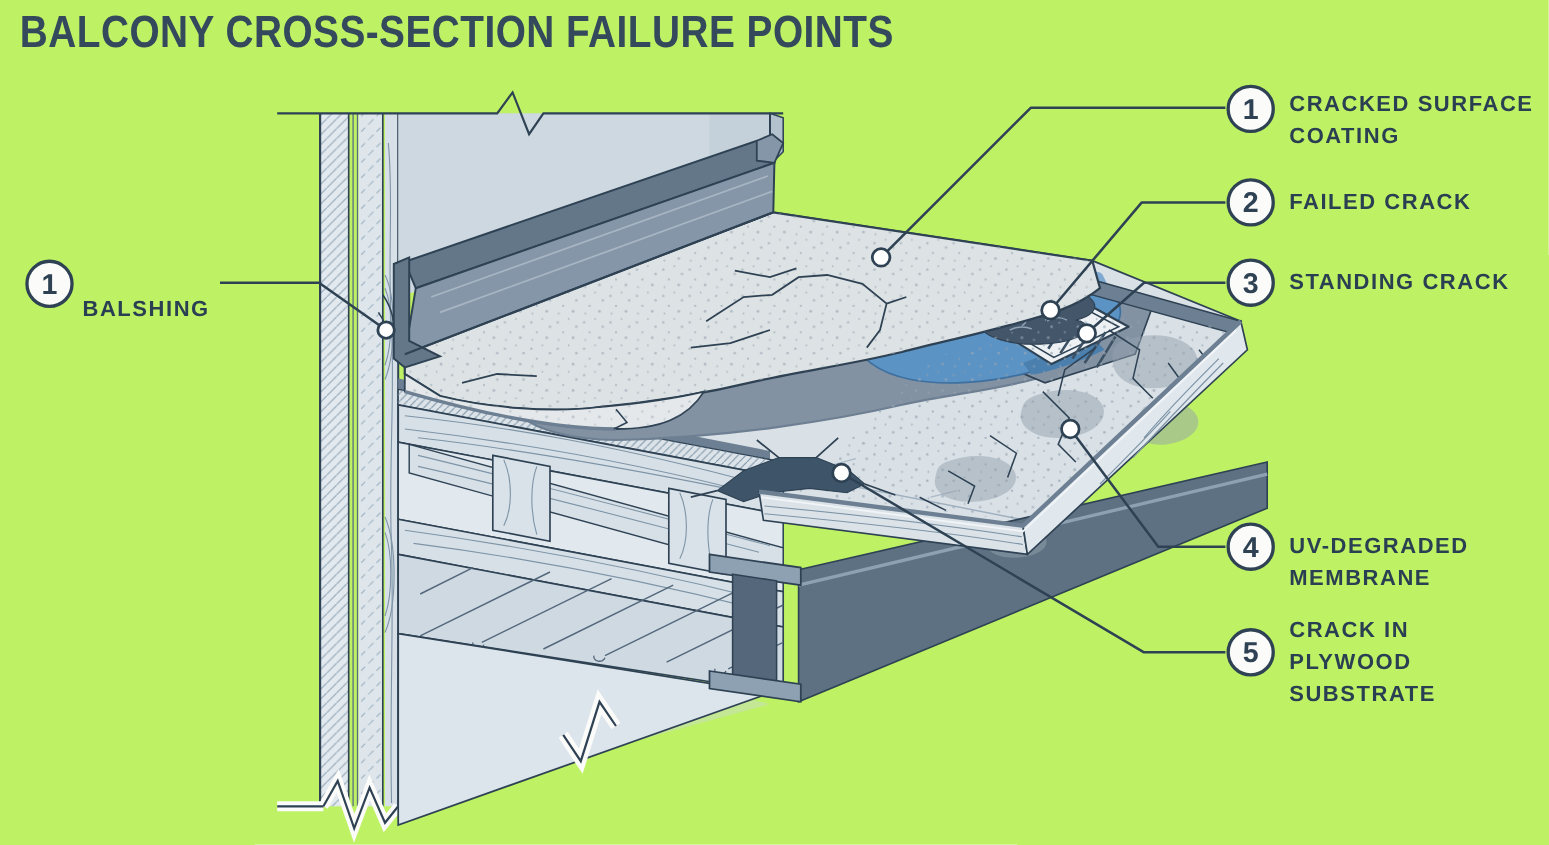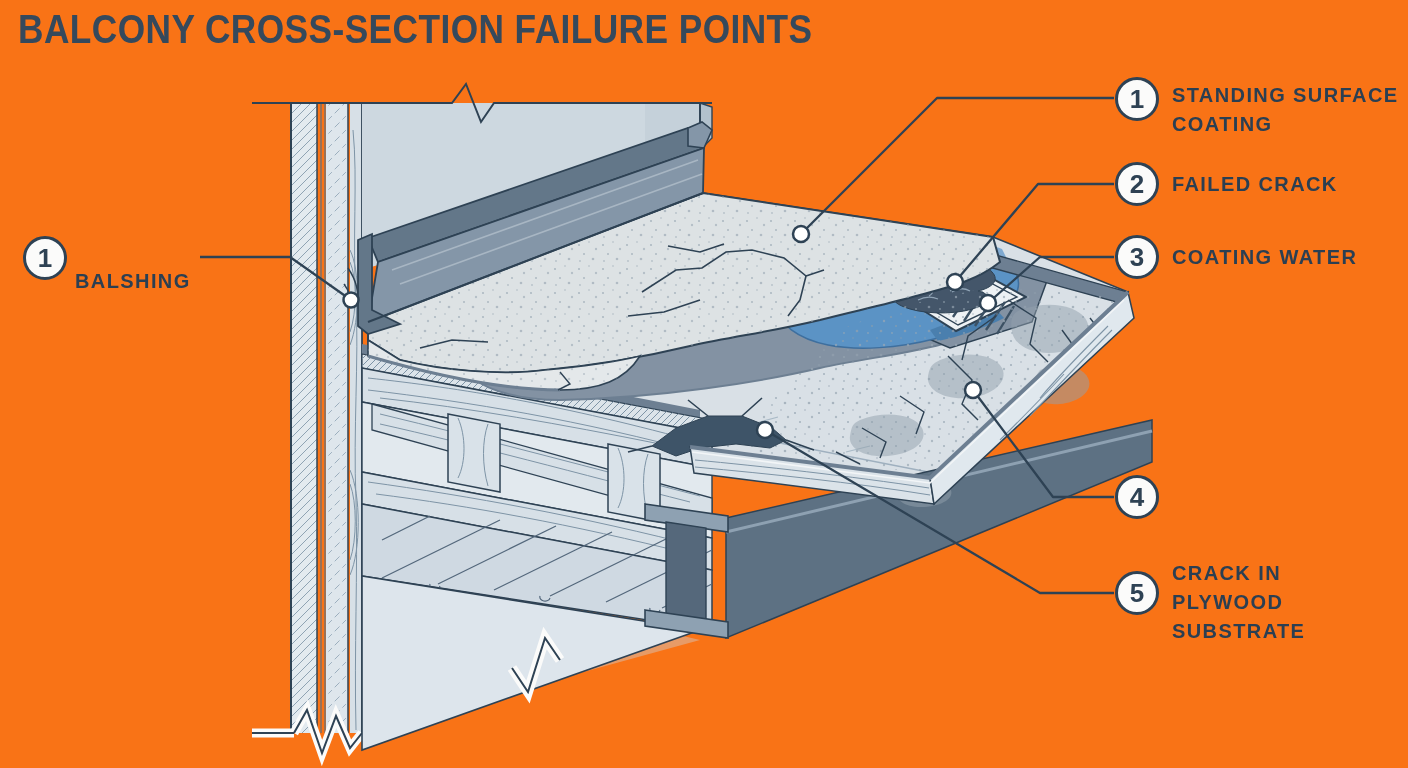--- a/index.html
+++ b/index.html
@@ -1,16 +1,16 @@
 <!DOCTYPE html>
 <html><head>
 <meta charset="utf-8">
 <style>
   html,body{margin:0;padding:0;background:#fbfbfa;}
-  .stage{position:relative;width:1408px;height:768px;background:#f97316;overflow:hidden;
+  .stage{position:relative;width:1408px;height:768px;background:#bef264;overflow:hidden;
          font-family:"Liberation Sans","DejaVu Sans",sans-serif;}
   .stage svg{position:absolute;left:0;top:0;}
   .title{position:absolute;left:18px;top:6px;font-size:41px;font-weight:700;color:#35495c;
          letter-spacing:.5px;transform:scaleX(.86);transform-origin:left top;white-space:nowrap;}
   .callout-circle{position:absolute;width:44px;height:44px;box-sizing:border-box;border:3px solid #2e4254;
          border-radius:50%;display:flex;align-items:center;justify-content:center;background:#fbfbfa;
          font-size:26px;font-weight:700;color:#2e4254;}
   .callout-label{position:absolute;font-size:20px;font-weight:700;color:#2b3f52;letter-spacing:1.4px;
          line-height:29px;white-space:pre-line;}
 </style>
@@ -216,36 +216,38 @@
 <div class="title">BALCONY CROSS-SECTION FAILURE POINTS</div>
 
 <div class="callout-circle" style="left:23px;top:236px;">
   <span>1</span>
 </div>
 <div class="callout-label" style="left:75px;top:245px;margin-top:22px;">BALSHING</div>
 
 <div class="callout-circle" style="left:1115px;top:77px;">
   <span>1</span>
 </div>
-<div class="callout-label" style="left:1172px;top:81px;">STANDING SURFACE
+<div class="callout-label" style="left:1172px;top:81px;">CRACKED SURFACE
 COATING</div>
 
 <div class="callout-circle" style="left:1115px;top:162px;">
   <span>2</span>
 </div>
 <div class="callout-label" style="left:1172px;top:170px;">FAILED CRACK</div>
 
 <div class="callout-circle" style="left:1115px;top:235px;">
   <span>3</span>
 </div>
-<div class="callout-label" style="left:1172px;top:243px;">COATING WATER</div>
+<div class="callout-label" style="left:1172px;top:243px;">STANDING CRACK</div>
 
 <div class="callout-circle" style="left:1115px;top:475px;">
   <span>4</span>
 </div>
+<div class="callout-label" style="left:1172px;top:483px;">UV-DEGRADED
+MEMBRANE</div>
 
 <div class="callout-circle" style="left:1115px;top:571px;">
   <span>5</span>
 </div>
 <div class="callout-label" style="left:1172px;top:559px;">CRACK IN
 PLYWOOD
 SUBSTRATE</div>
 
 </div>
 

